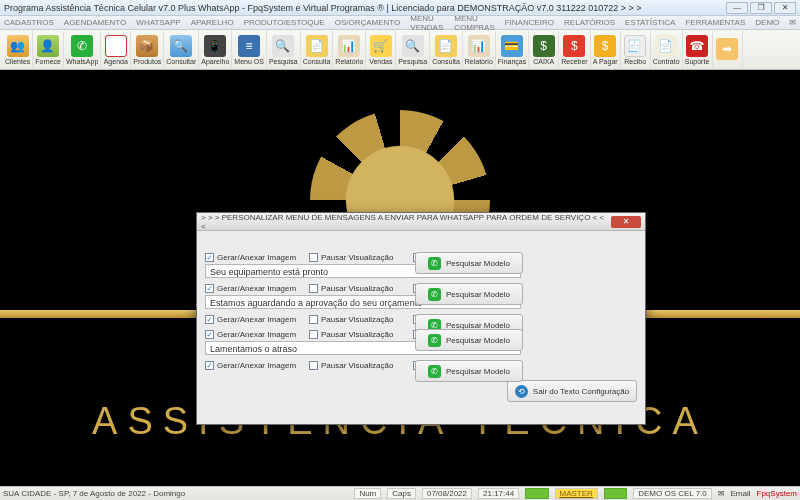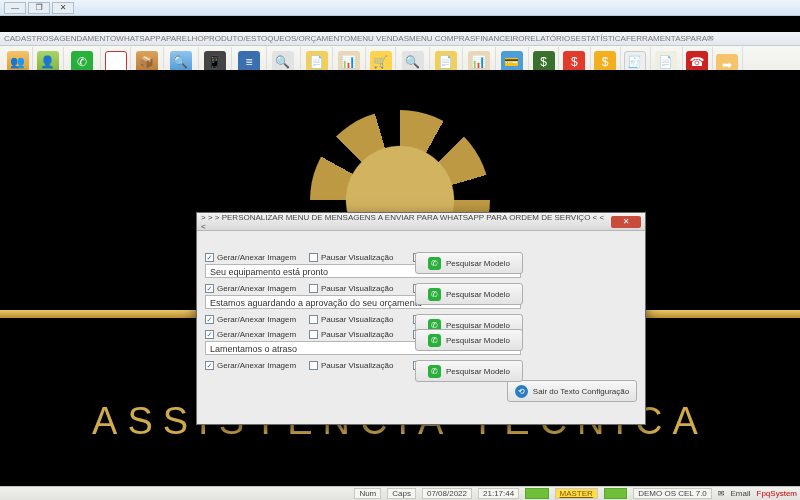--- a/index.html
+++ b/index.html
@@ -26,24 +26,23 @@
     width: 22px; height: 12px;
     background: #e8eef6; border: 1px solid #b0bcc8;
     display: flex; align-items: center; justify-content: center;
     font-size: 8px; color: #444;
   }
   
   .menubar {
     height: 14px;
     background: linear-gradient(#f0f3f7,#e3e8ee);
     display: flex; align-items: center;
-    padding: 3px 4px; 
+    padding: 3px 4px; gap: 10px;
     font-size: 8px; color: #777;
     border-bottom: 1px solid #c5cbd2;
-    margin-top: 16px;
   }
   .menubar span { cursor: default; }
   
   .toolbar {
     height: 40px;
     background: linear-gradient(#f7f7f4,#ebeae4);
     display: flex; align-items: stretch;
     padding: 1px 3px;
     border-bottom: 1px solid #bbb;
     gap: 0;
@@ -196,41 +195,42 @@
   .status .cell{border:1px solid #c9c9c4;padding:0 4px;height:11px;line-height:10px;background:#f5f5f2;}
   .status .flex{flex:1;}
   .status .green{background:#6ec038;color:#093;border-color:#5aa82a;}
   .status .yellow{background:#ffde4a;color:#885500;text-decoration:underline;}
   .status .red{color:#c00;}
 </style>
 </head>
 <body>
 
 <div class="titlebar">
+  <span class="title-text">Programa Assistência Técnica Celular v7.0 Plus WhatsApp - FpqSystem e Virtual Programas ® | Licenciado para  DEMONSTRAÇÃO v7.0 311222 010722  &gt; &gt; &gt;</span>
   <div class="winbtns">
     <div class="winbtn">—</div>
     <div class="winbtn">❐</div>
     <div class="winbtn">✕</div>
   </div>
 </div>
 
 <div class="menubar">
   <span>CADASTROS</span>
   <span>AGENDAMENTO</span>
   <span>WHATSAPP</span>
   <span>APARELHO</span>
   <span>PRODUTO/ESTOQUE</span>
   <span>OS/ORÇAMENTO</span>
   <span>MENU VENDAS</span>
   <span>MENU COMPRAS</span>
   <span>FINANCEIRO</span>
   <span>RELATÓRIOS</span>
   <span>ESTATÍSTICA</span>
   <span>FERRAMENTAS</span>
-  <span>PARA</span>
+  <span>DEMO</span>
   <span>✉</span>
 
 </div>
 
 <div class="toolbar" id="toolbar">
     <div class="tbtn">
       <div class="ticon ic-clientes">👥</div>
       <span>Clientes</span>
     </div>
     <div class="tbtn">
@@ -440,20 +440,21 @@
         </div>
         <div class="btn-exit">
           <span class="xicon">⟲</span>
           <span>Sair do Texto Configuração</span>
         </div>
       </div>
   </div>
 </div>
 
 <div class="status">
+  <span>SUA CIDADE - SP, 7 de Agosto de 2022 - Domingo</span>
   <span class="flex"></span>
   <span class="cell">Num</span>
   <span class="cell">Caps</span>
   <span class="cell">07/08/2022</span>
   <span class="cell">21:17:44</span>
   <span class="cell green">&nbsp;&nbsp;&nbsp;&nbsp;&nbsp;&nbsp;</span>
   <span class="cell yellow">MASTER</span>
   <span class="cell green">&nbsp;&nbsp;&nbsp;&nbsp;&nbsp;&nbsp;</span>
   <span class="cell">DEMO OS CEL 7.0</span>
   <span>✉</span>

